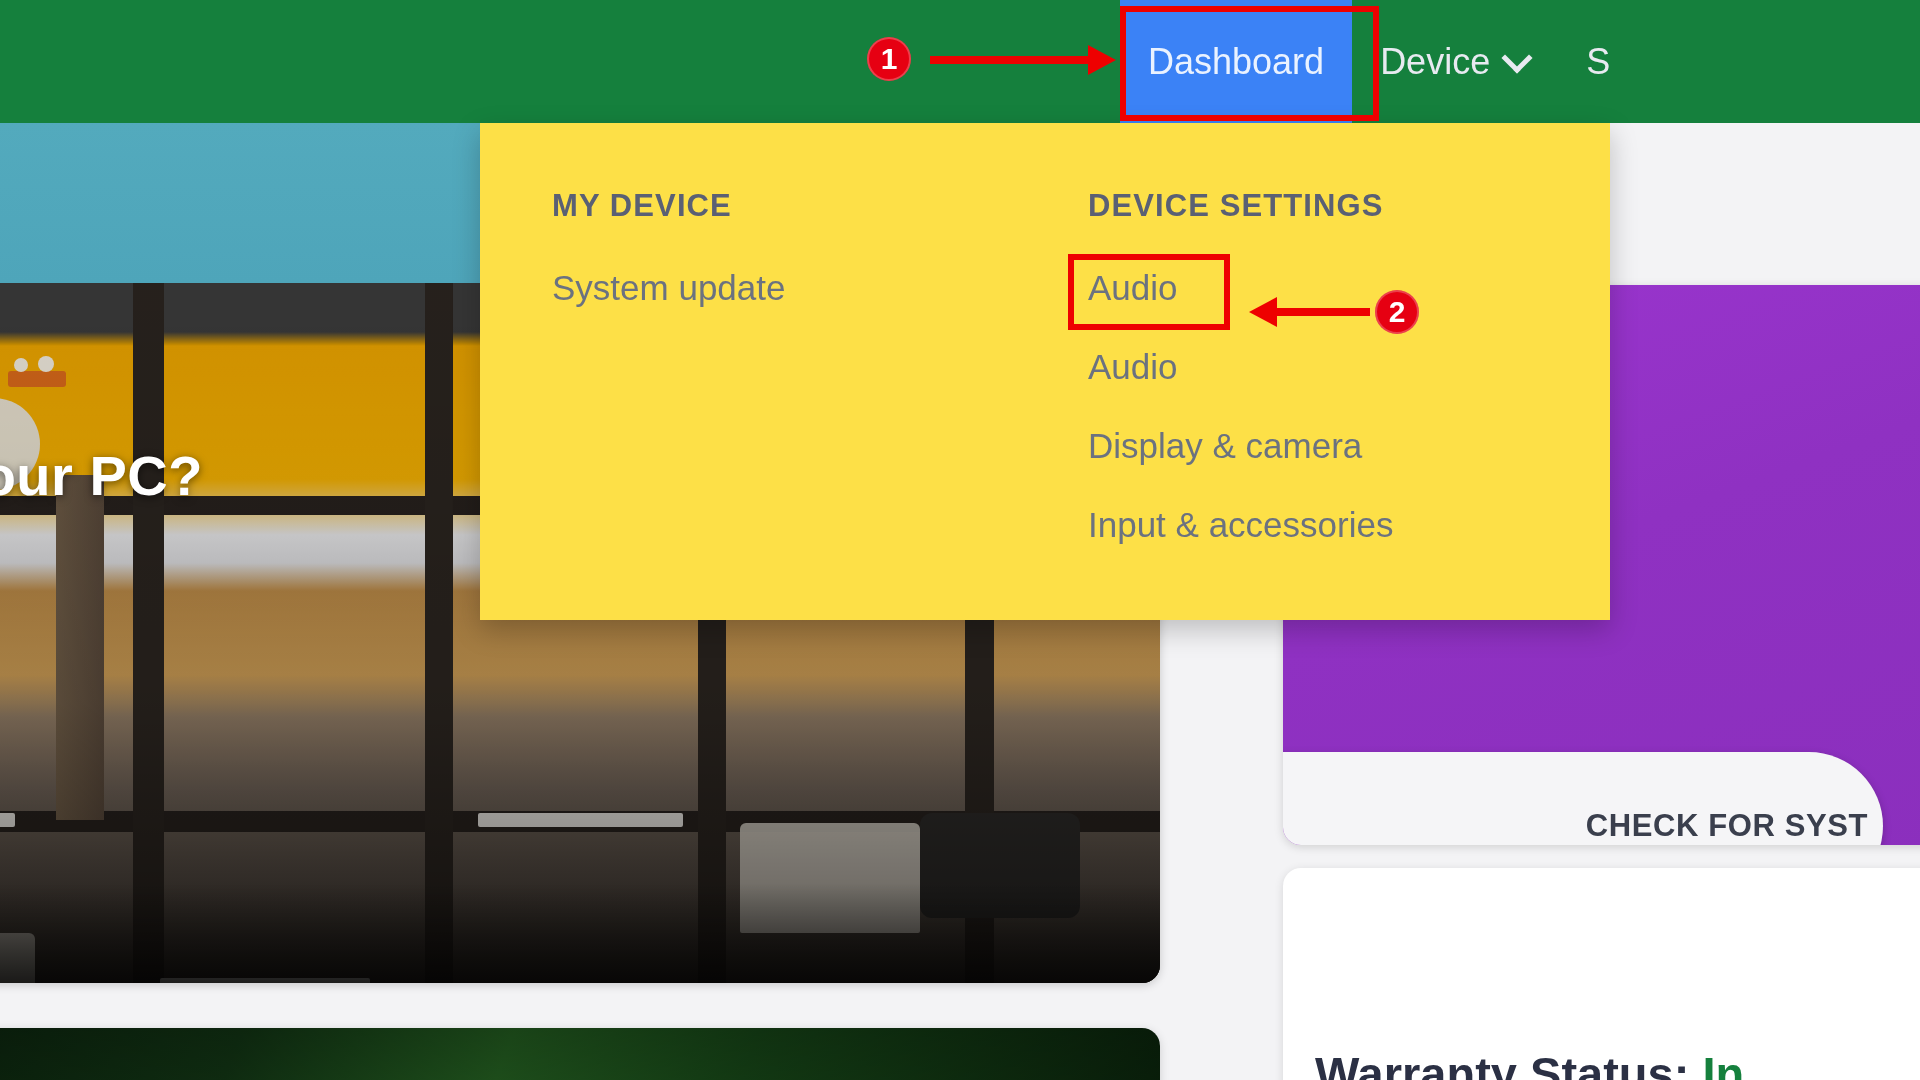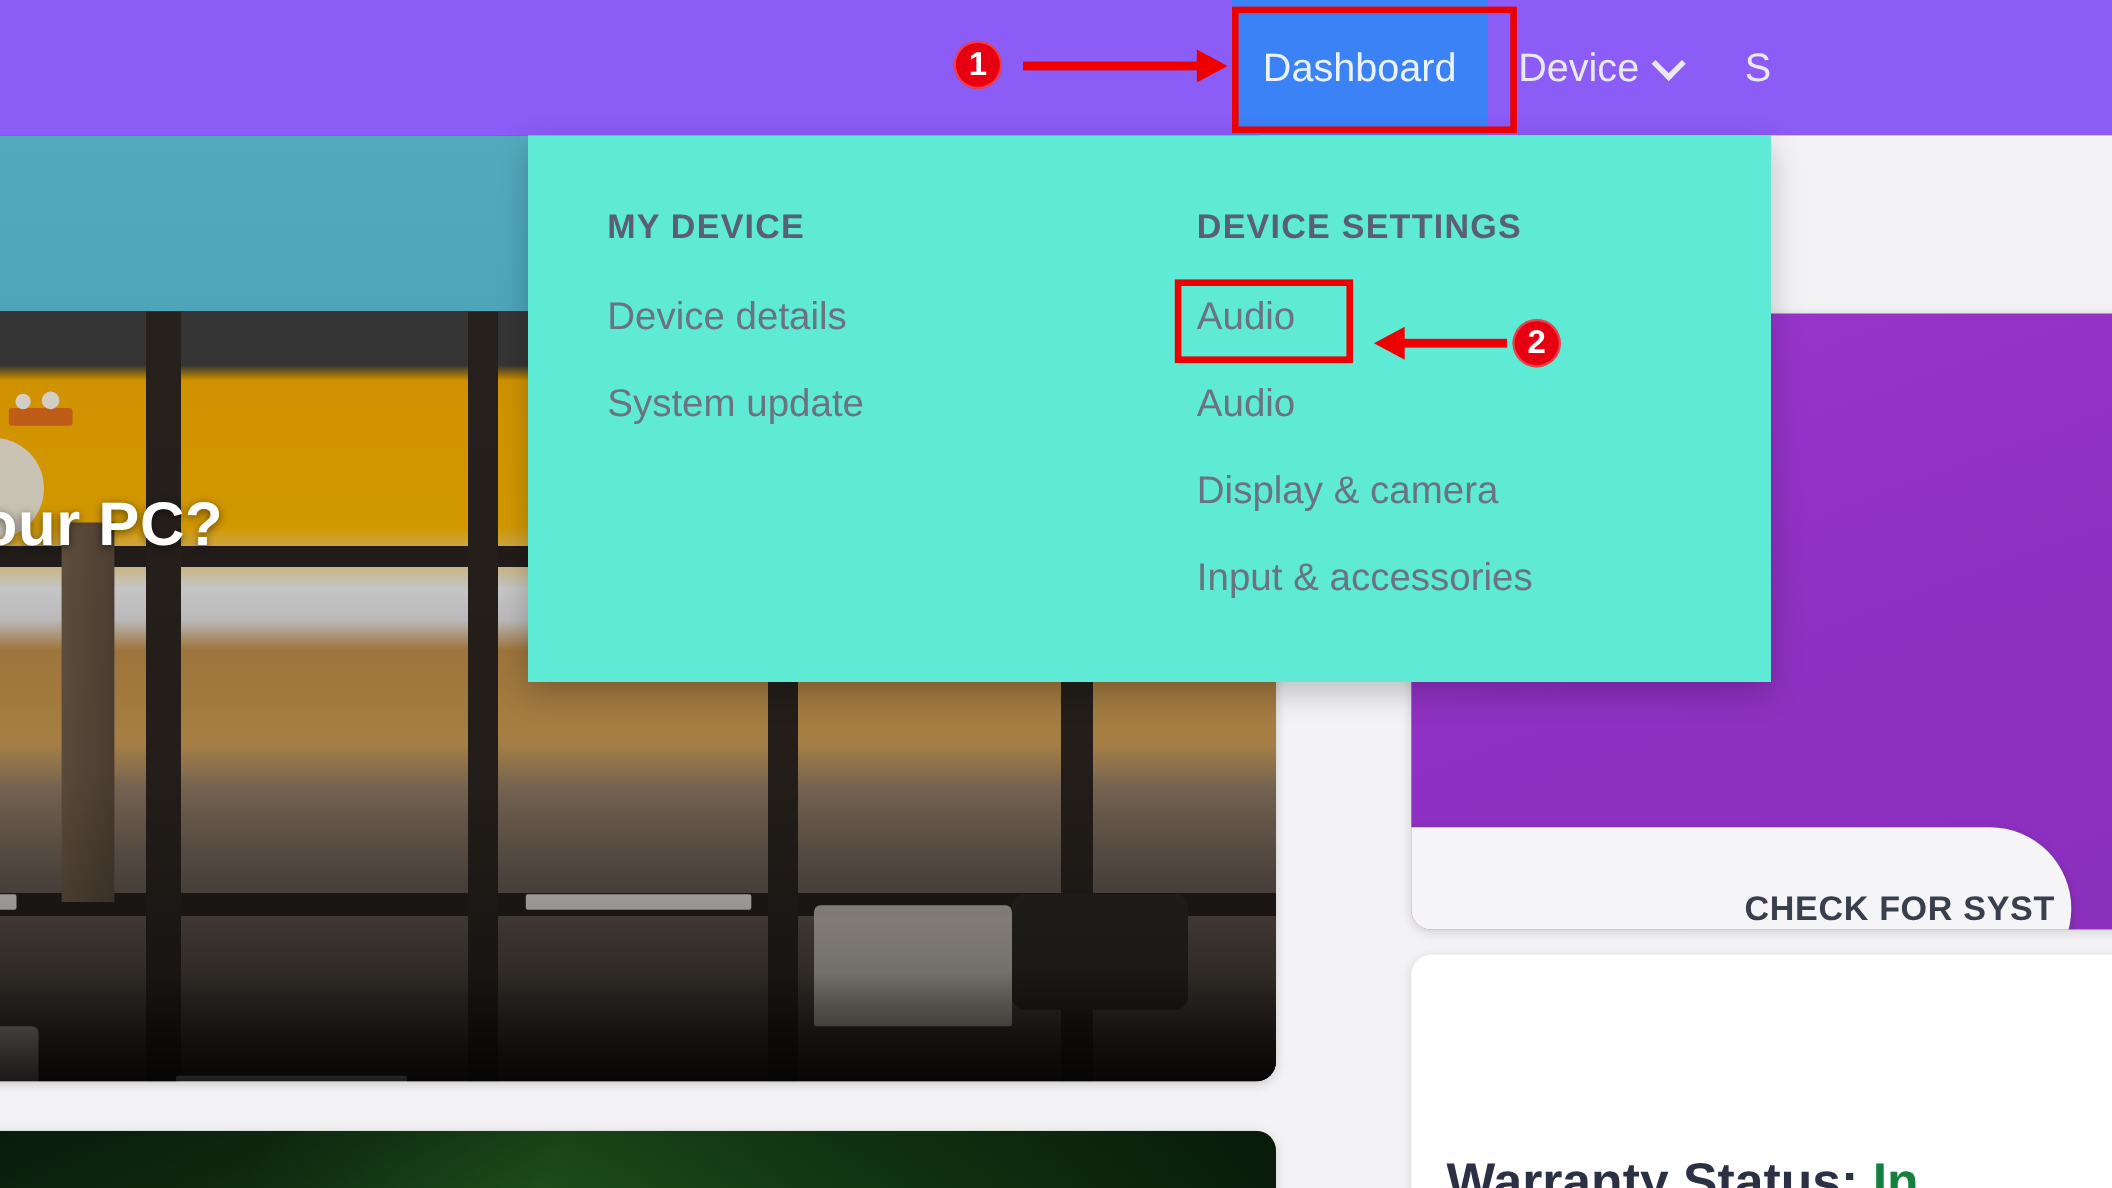--- a/index.html
+++ b/index.html
@@ -19,21 +19,21 @@
     overflow: hidden;
     background: #f4f4f6;
   }
 
   
   .topnav {
     position: absolute;
     left: 0; top: 0;
     width: 1920px;
     height: 123px;
-    background: #8b5cf6;
+    background: #15803d;
     z-index: 30;
   }
   .nav-items {
     position: absolute;
     left: 1120px;
     top: 0;
     height: 123px;
     display: flex;
     align-items: center;
     gap: 0px;
@@ -319,21 +319,21 @@
   }
   .warranty-text .ok { color: #15803d; }
 
   
   .dropdown {
     position: absolute;
     left: 480px;
     top: 123px;
     width: 1130px;
     height: 497px;
-    background: #5eead4;
+    background: #fde047;
     box-shadow: 0 10px 26px rgba(0,0,0,.22);
     z-index: 40;
   }
   .dd-col {
     position: absolute;
     top: 0;
   }
   .dd-col.left  { left: 72px; }
   .dd-col.right { left: 608px; }
   .dd-head {
@@ -481,21 +481,20 @@
       </div>
     </div>
 
   </div>
 
   <div class="dropdown">
 
     <div class="dd-col left">
       <div class="dd-head">MY DEVICE</div>
       <div class="dd-list">
-        <div class="dd-item">Device details</div>
         <div class="dd-item">System update</div>
       </div>
     </div>
 
     <div class="dd-col right">
       <div class="dd-head">DEVICE SETTINGS</div>
       <div class="dd-list">
         <div class="dd-item">Audio</div>
         <div class="dd-item">Audio</div>
         <div class="dd-item">Display &amp; camera</div>

